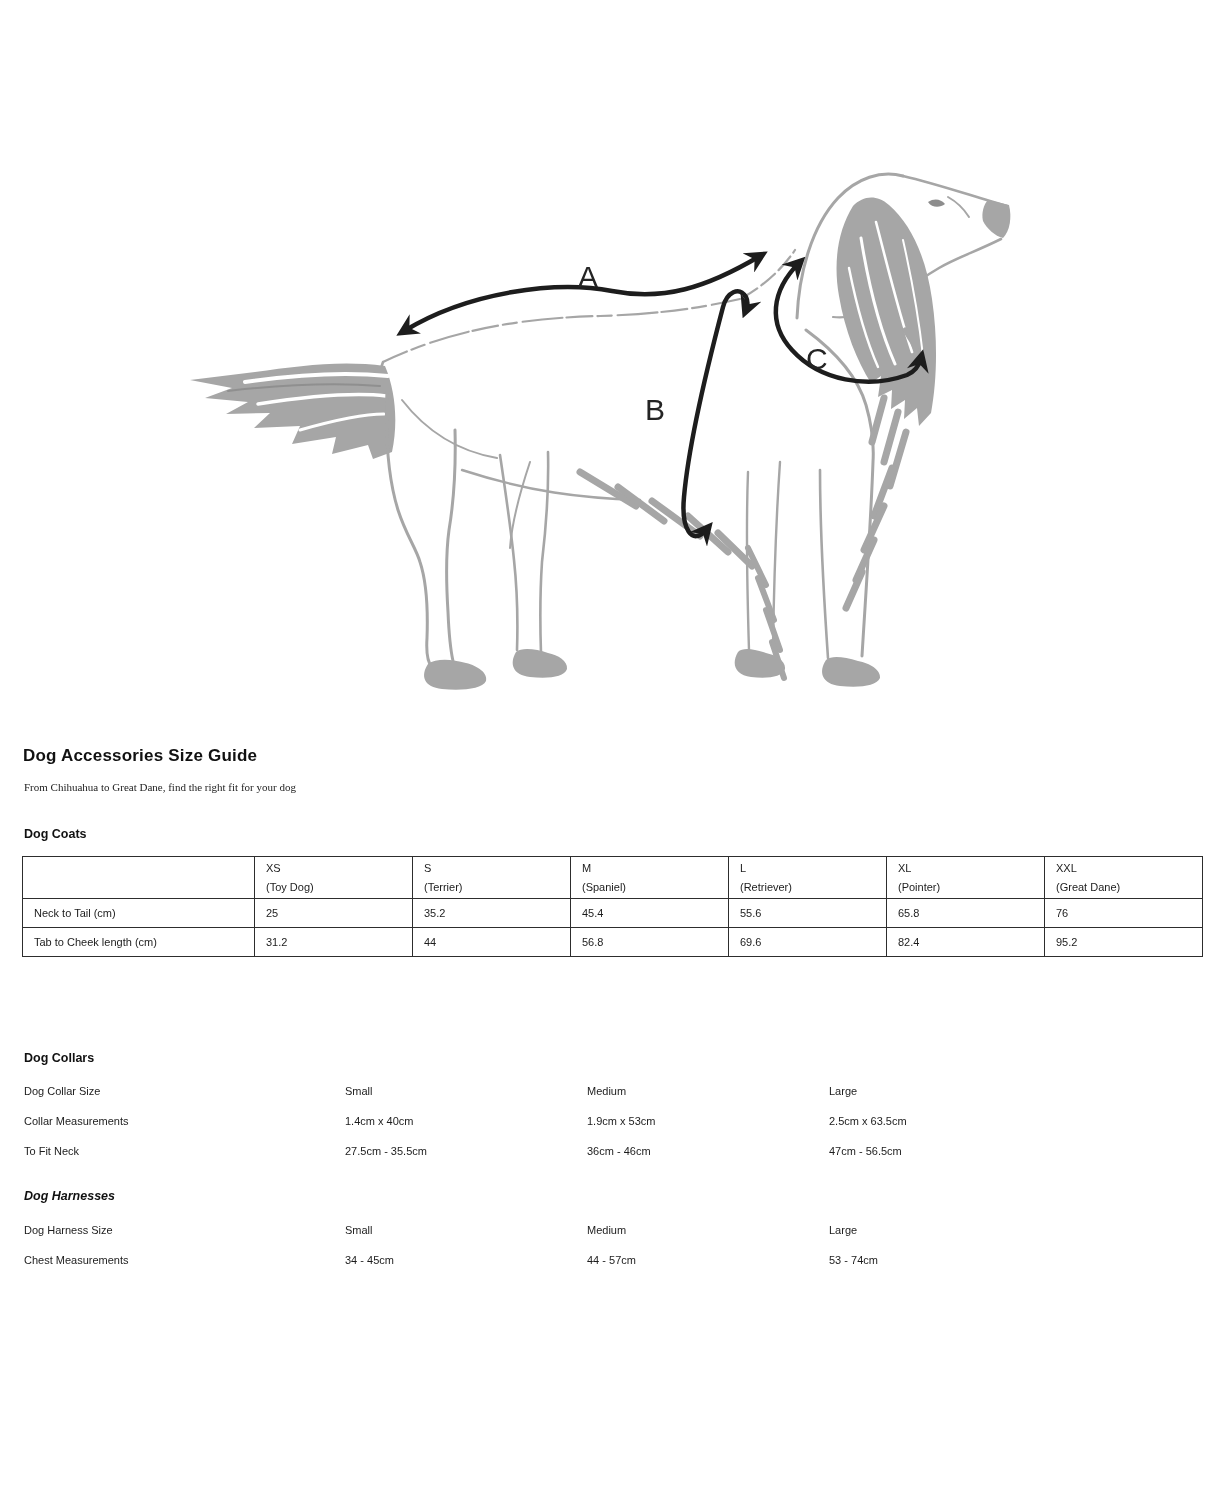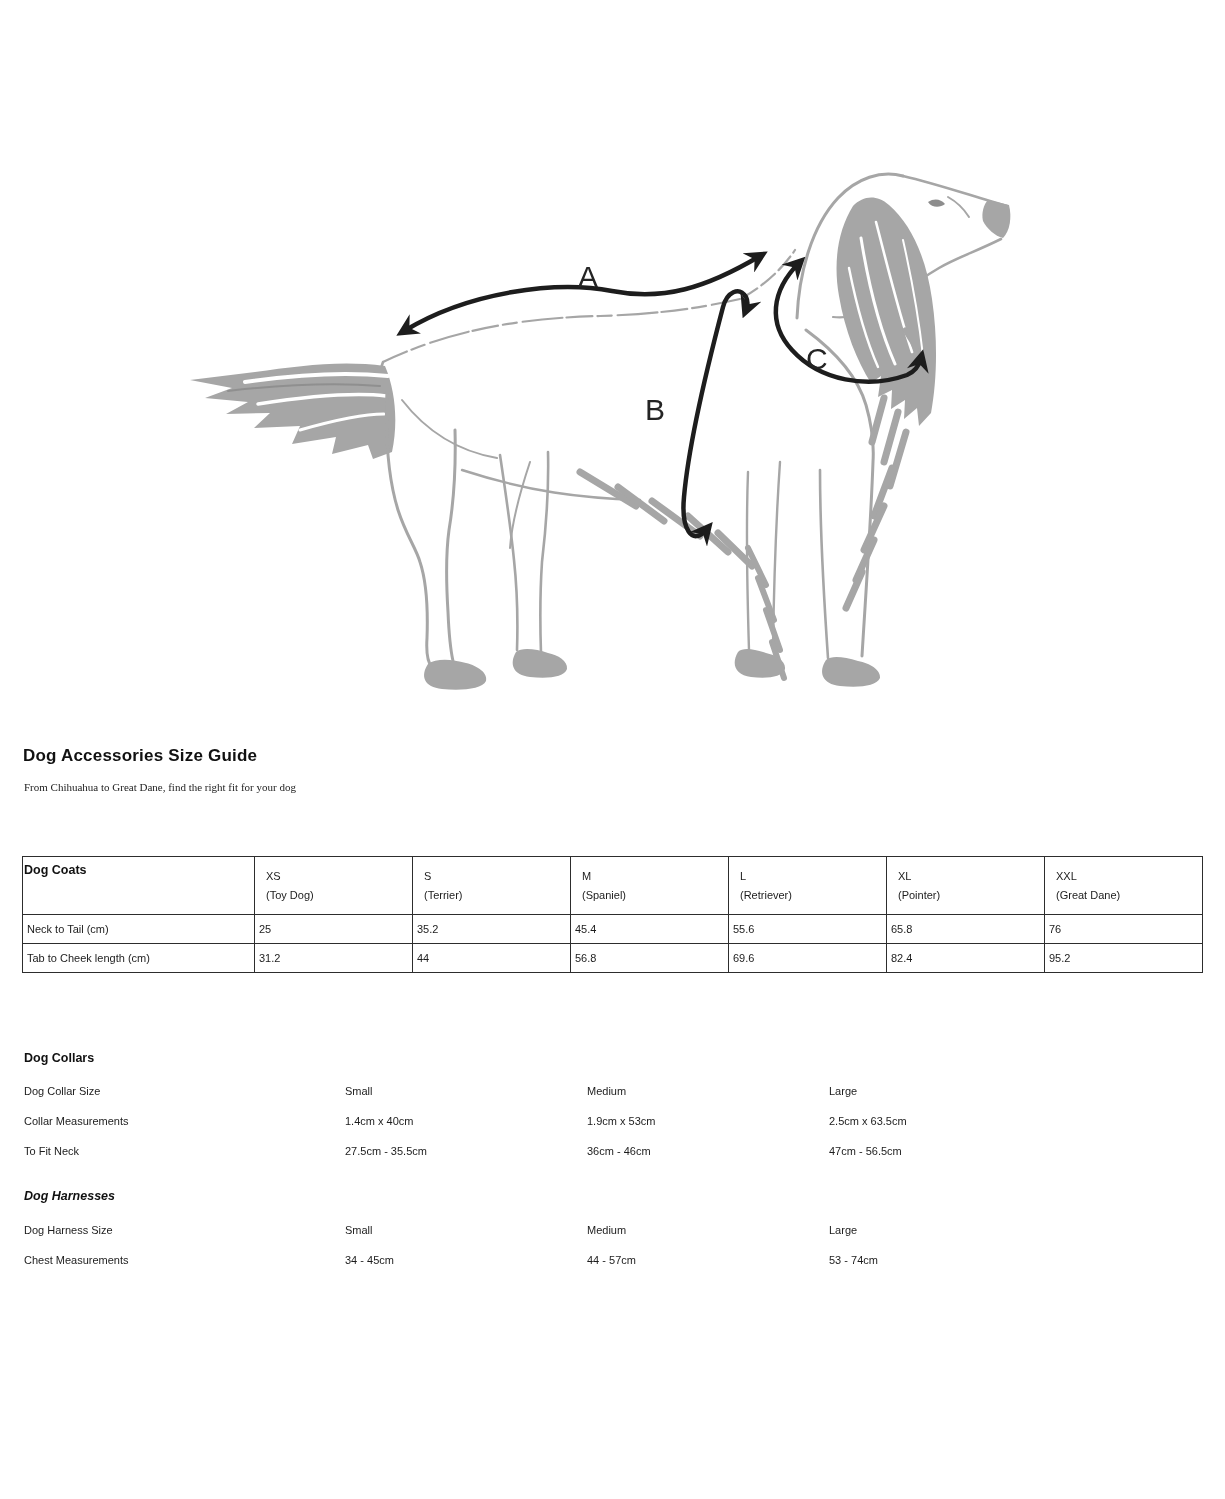--- a/index.html
+++ b/index.html
@@ -18,38 +18,38 @@
     font-size:17px; font-weight:700; letter-spacing:.2px; color:#111;
   }
   .page-subtitle {
     position:absolute; top:781px; left:24px;
     font-size:11px; color:#222;font-family:Liberation Serif, serif;
   }
   .section-heading {
     position:absolute; left:24px;
     font-size:12.5px; font-weight:700; color:#111;
   }
-  #coats-heading    { top:827px;margin-top:36px; }
+  #coats-heading    { top:827px; }
   #collars-heading  { top:1051px; }
   #harness-heading  { top:1189px;font-style:italic; }
 
   table.coats {
     position:absolute; top:856px; left:22px; width:1181px;
     border-collapse:collapse; table-layout:fixed;
     font-size:11px; color:#1c1c1c;
   }
   table.coats th, table.coats td {
     border:1px solid #2d2d2d; text-align:left; font-weight:400;
   }
   table.coats col.label-col { width:232px; }
   table.coats thead th {
-    height:41px; padding:8px 11px; vertical-align:middle; line-height:1.65;
+    height:41px; padding:0 11px; vertical-align:middle; line-height:1.65;
   }
   table.coats tbody td {
-    height:28px; padding:0 4px; vertical-align:middle;
+    height:28px; padding:0 11px; vertical-align:middle;
   }
 
   .spec-row { position:absolute; left:0; width:1225px; height:16px; font-size:11px; color:#1c1c1c; }
   .spec-row span { position:absolute; top:0; white-space:nowrap; }
   .spec-label { left:24px;text-align:center; }
   .spec-v1 { left:345px; }
   .spec-v2 { left:587px; }
   .spec-v3 { left:829px; }
 </style>
 </head>

